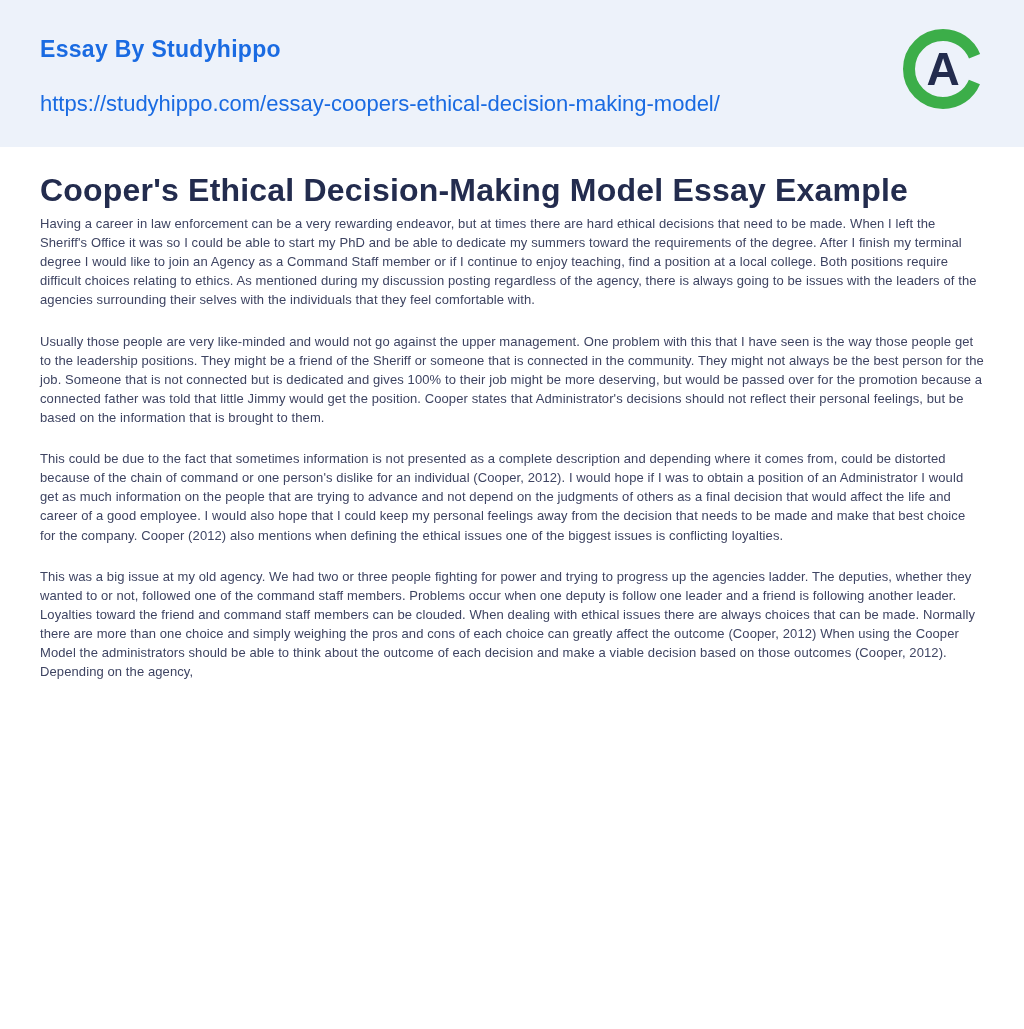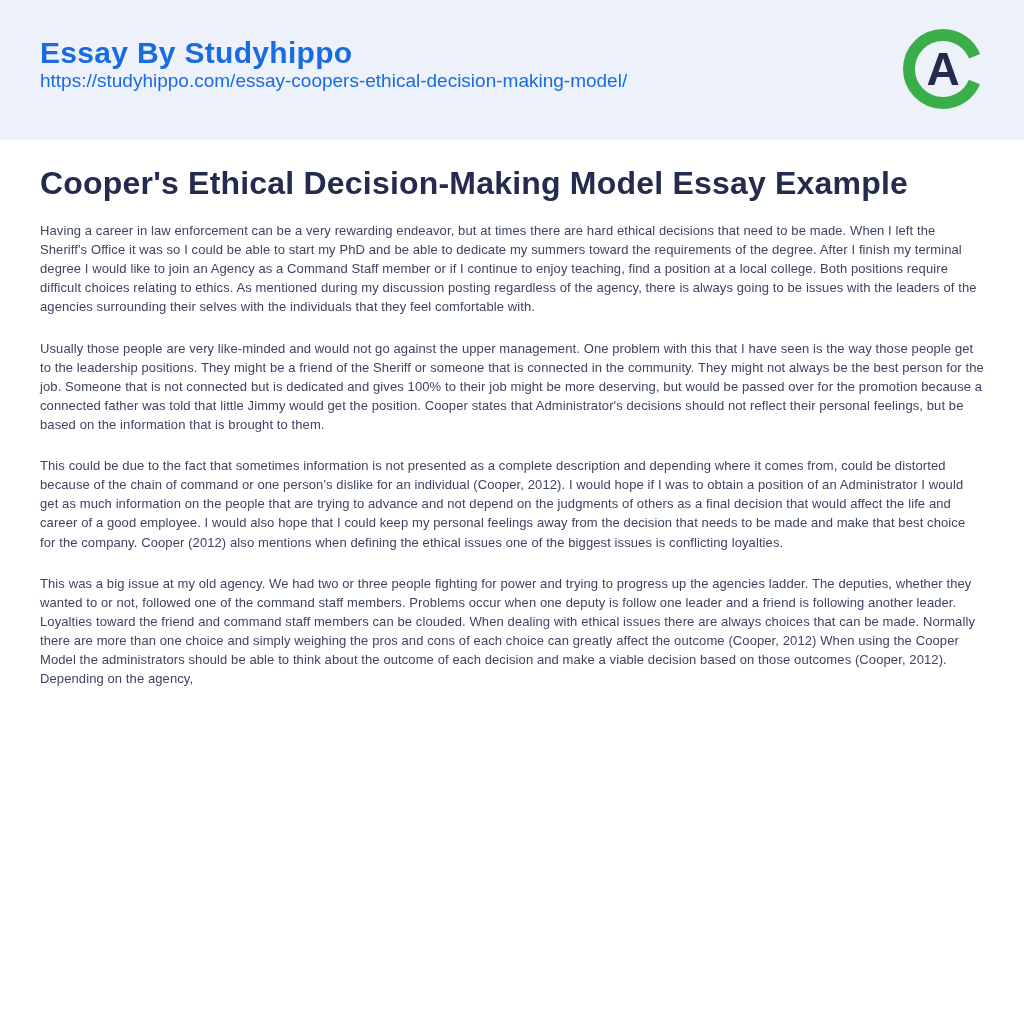--- a/index.html
+++ b/index.html
@@ -19,29 +19,31 @@
   }
   .site-header{
     background:var(--header-bg);
     padding:36px 40px 30px 40px;
     display:flex;
     justify-content:space-between;
     align-items:flex-start;
   }
   .site-title{
     color:var(--accent-blue);
-    font-size:30px;
+    font-size:23px;
     font-weight:700;
     letter-spacing:.3px;
+    margin-bottom:16px;
   }
   .source-url{
     color:var(--accent-blue);
-    font-size:19px;
+    font-size:22px;
     text-decoration:none;
     display:inline-block;
+    margin-top:12px;
   }
   .logo{
     width:82px;
     height:82px;
     flex:0 0 auto;
     margin-top:-8px;
   }
   .logo-ring{
     stroke:var(--logo-green);
   }
@@ -53,21 +55,21 @@
   }
   .content{
     padding:24px 40px 0 40px;
   }
   .article-title{
     color:var(--heading-navy);
     font-size:32px;
     line-height:1.22;
     font-weight:700;
     max-width:890px;
-    margin-bottom:18px;
+    margin-bottom:4px;
     letter-spacing:.2px;
   }
   .article-body p{
     color:var(--body-text);
     font-size:13px;
     line-height:1.47;
     letter-spacing:.1px;
     margin-bottom:22px;
   }
 </style>

